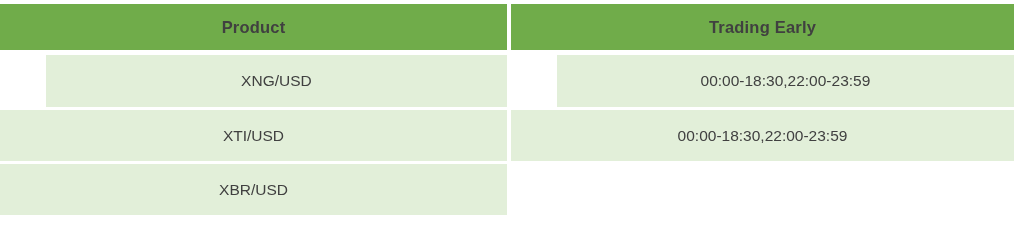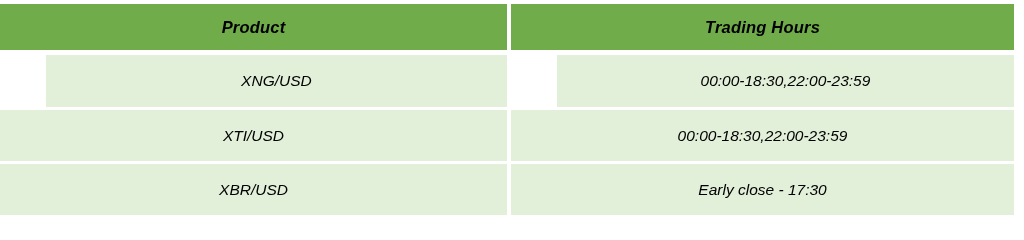--- a/index.html
+++ b/index.html
@@ -28,24 +28,23 @@
     width: 1014px;
     display: flex;
   }
 
   .tcell {
     box-sizing: border-box;
     display: flex;
     align-items: center;
     justify-content: center;
     text-align: center;
-    color: #000000;
+    color: #404040;
     overflow: hidden;
     white-space: nowrap;
-    font-style: italic;
   }
 
   
   .col-product {
     width: 507px;
     margin-right: 4px;
   }
   .col-hours {
     width: 503px;
   }
@@ -79,31 +78,30 @@
   #data-row-2 { top: 164px; height: 51px; justify-content: space-between; }
   #data-row-2 .tcell { height: 51px; }
 </style>
 </head>
 <body>
 
 <div id="table-wrap">
 
   <div class="trow" id="header-row">
     <div class="tcell col-product">Product</div>
-    <div class="tcell col-hours">Trading Hours</div>
+    <div class="tcell col-hours">Trading Early</div>
   </div>
 
   <div class="trow data-row" id="data-row-0">
     <div class="tcell col-product">XNG/USD</div>
     <div class="tcell col-hours">00:00-18:30,22:00-23:59</div>
   </div>
 
   <div class="trow data-row" id="data-row-1">
     <div class="tcell col-product">XTI/USD</div>
     <div class="tcell col-hours">00:00-18:30,22:00-23:59</div>
   </div>
 
   <div class="trow data-row" id="data-row-2">
     <div class="tcell col-product">XBR/USD</div>
-    <div class="tcell col-hours">Early close - 17:30</div>
   </div>
 
 </div>
 
 </body></html>

